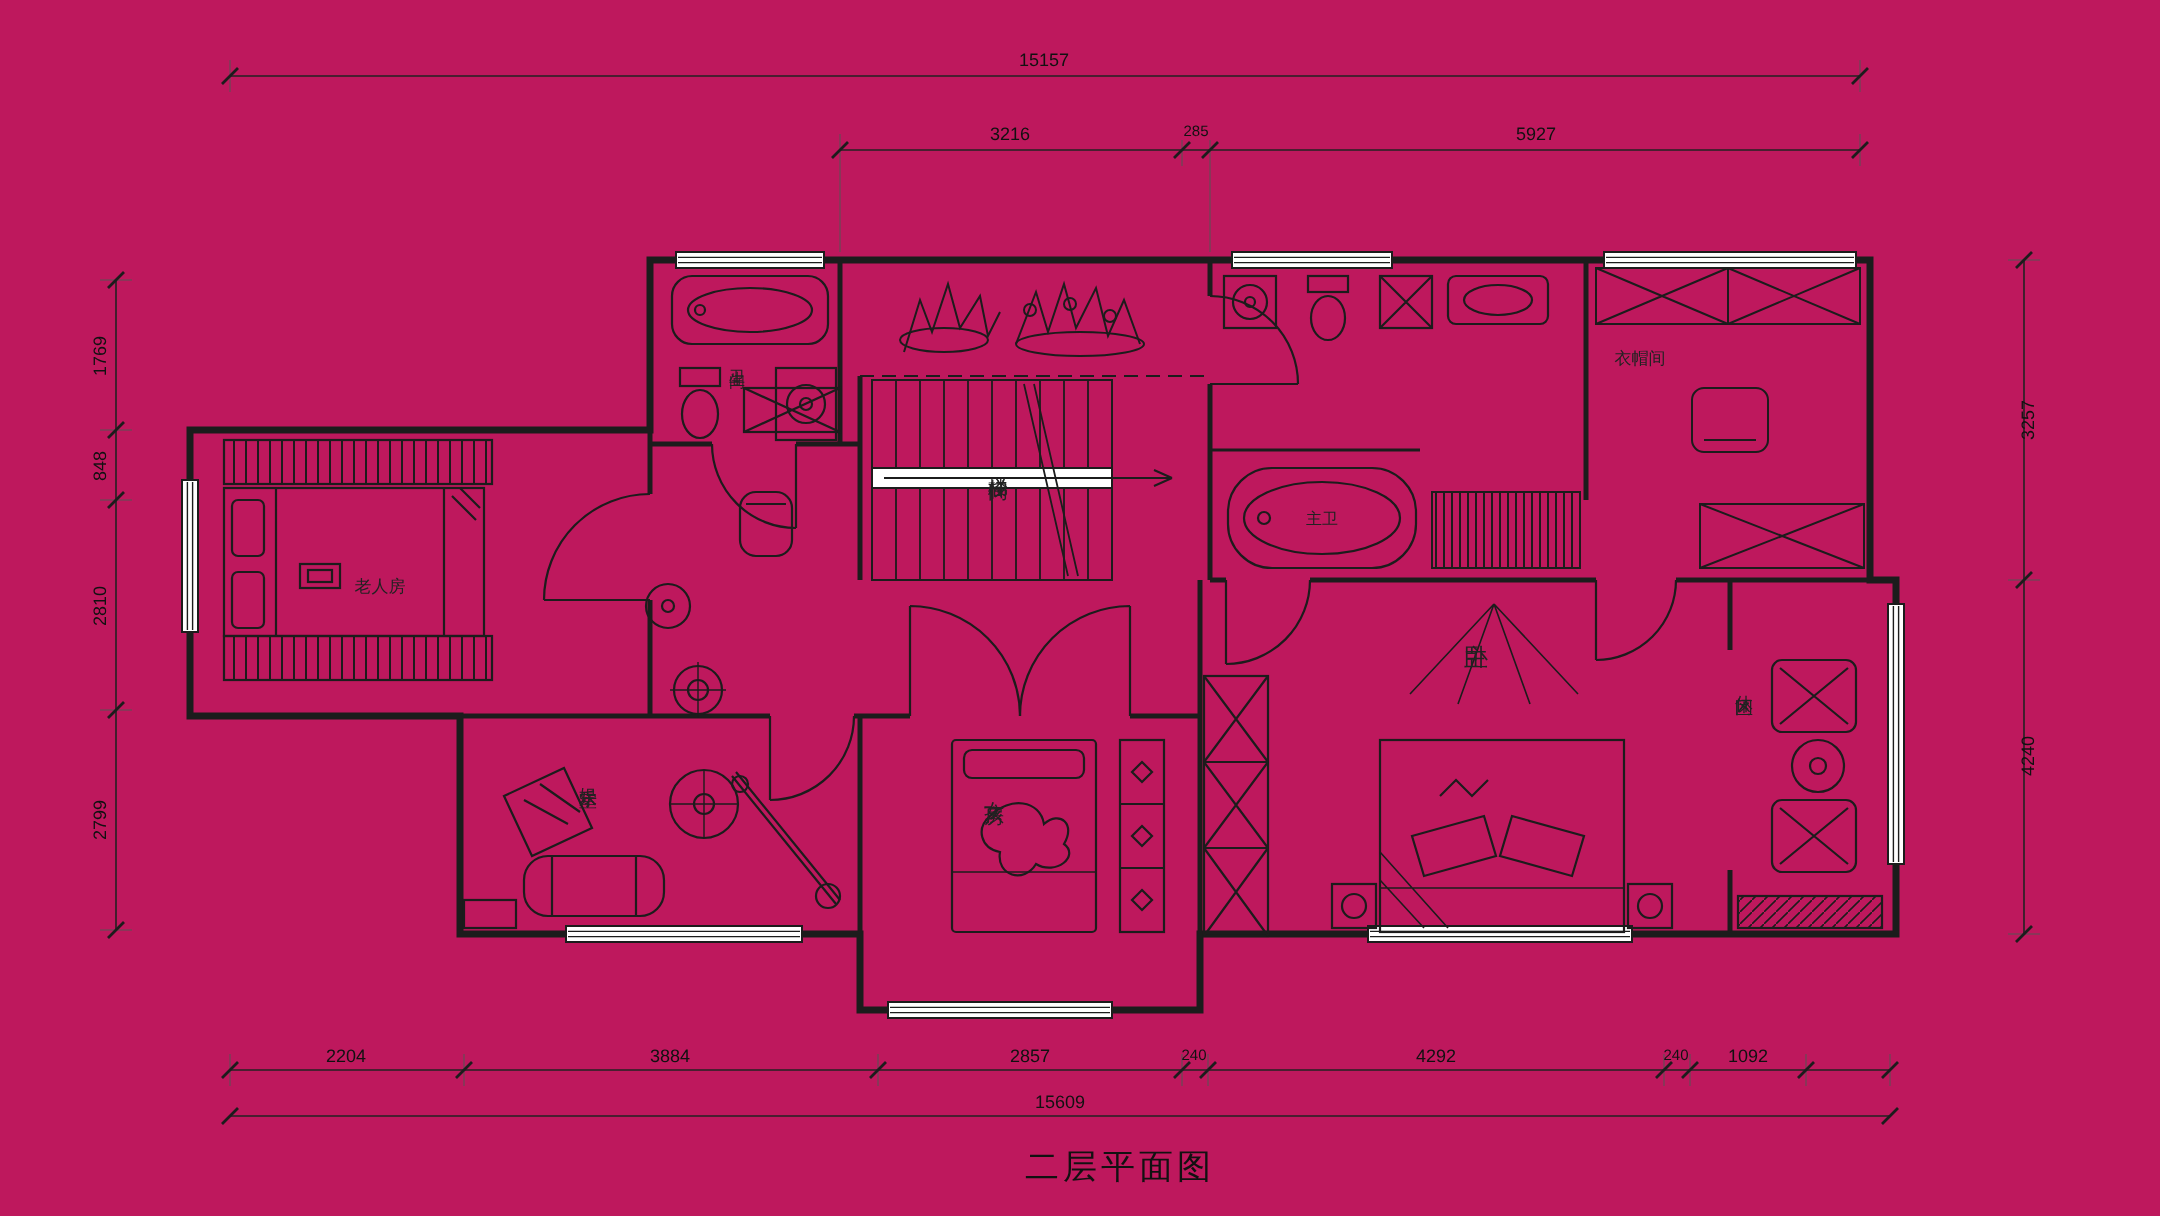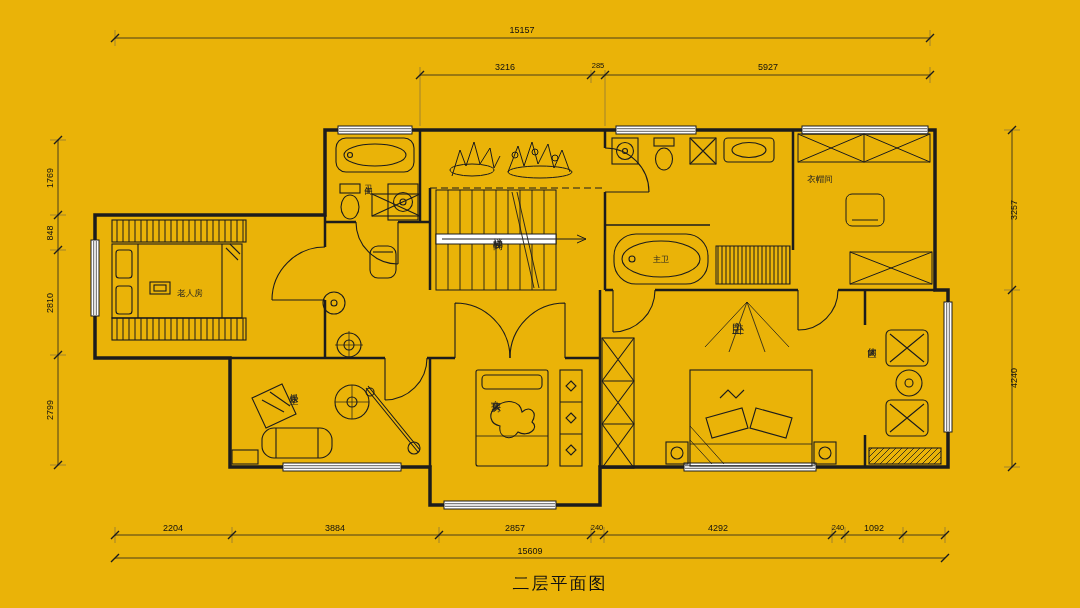--- a/index.html
+++ b/index.html
@@ -1,17 +1,17 @@
 <!DOCTYPE html>
 <html><head>
 <meta charset="utf-8">
 <style>
   html,body{margin:0;padding:0;background:#ffffff;}
   body{display:flex;justify-content:center;align-items:flex-start;}
-  .stage{width:1080px;height:608px;position:relative;background:#eab308;overflow:hidden;}
+  .stage{width:1080px;height:608px;position:relative;background:#be185d;overflow:hidden;}
   svg{display:block;}
   text{font-family:"Liberation Sans", sans-serif;fill:#111;}
   .vt{writing-mode:vertical-rl;text-orientation:upright;letter-spacing:1px;}
   .dim{font-size:9px;}
   .dimS{font-size:7.5px;}
   .roomL{fill:#222;}
 </style>
 </head>
 <body>
 

